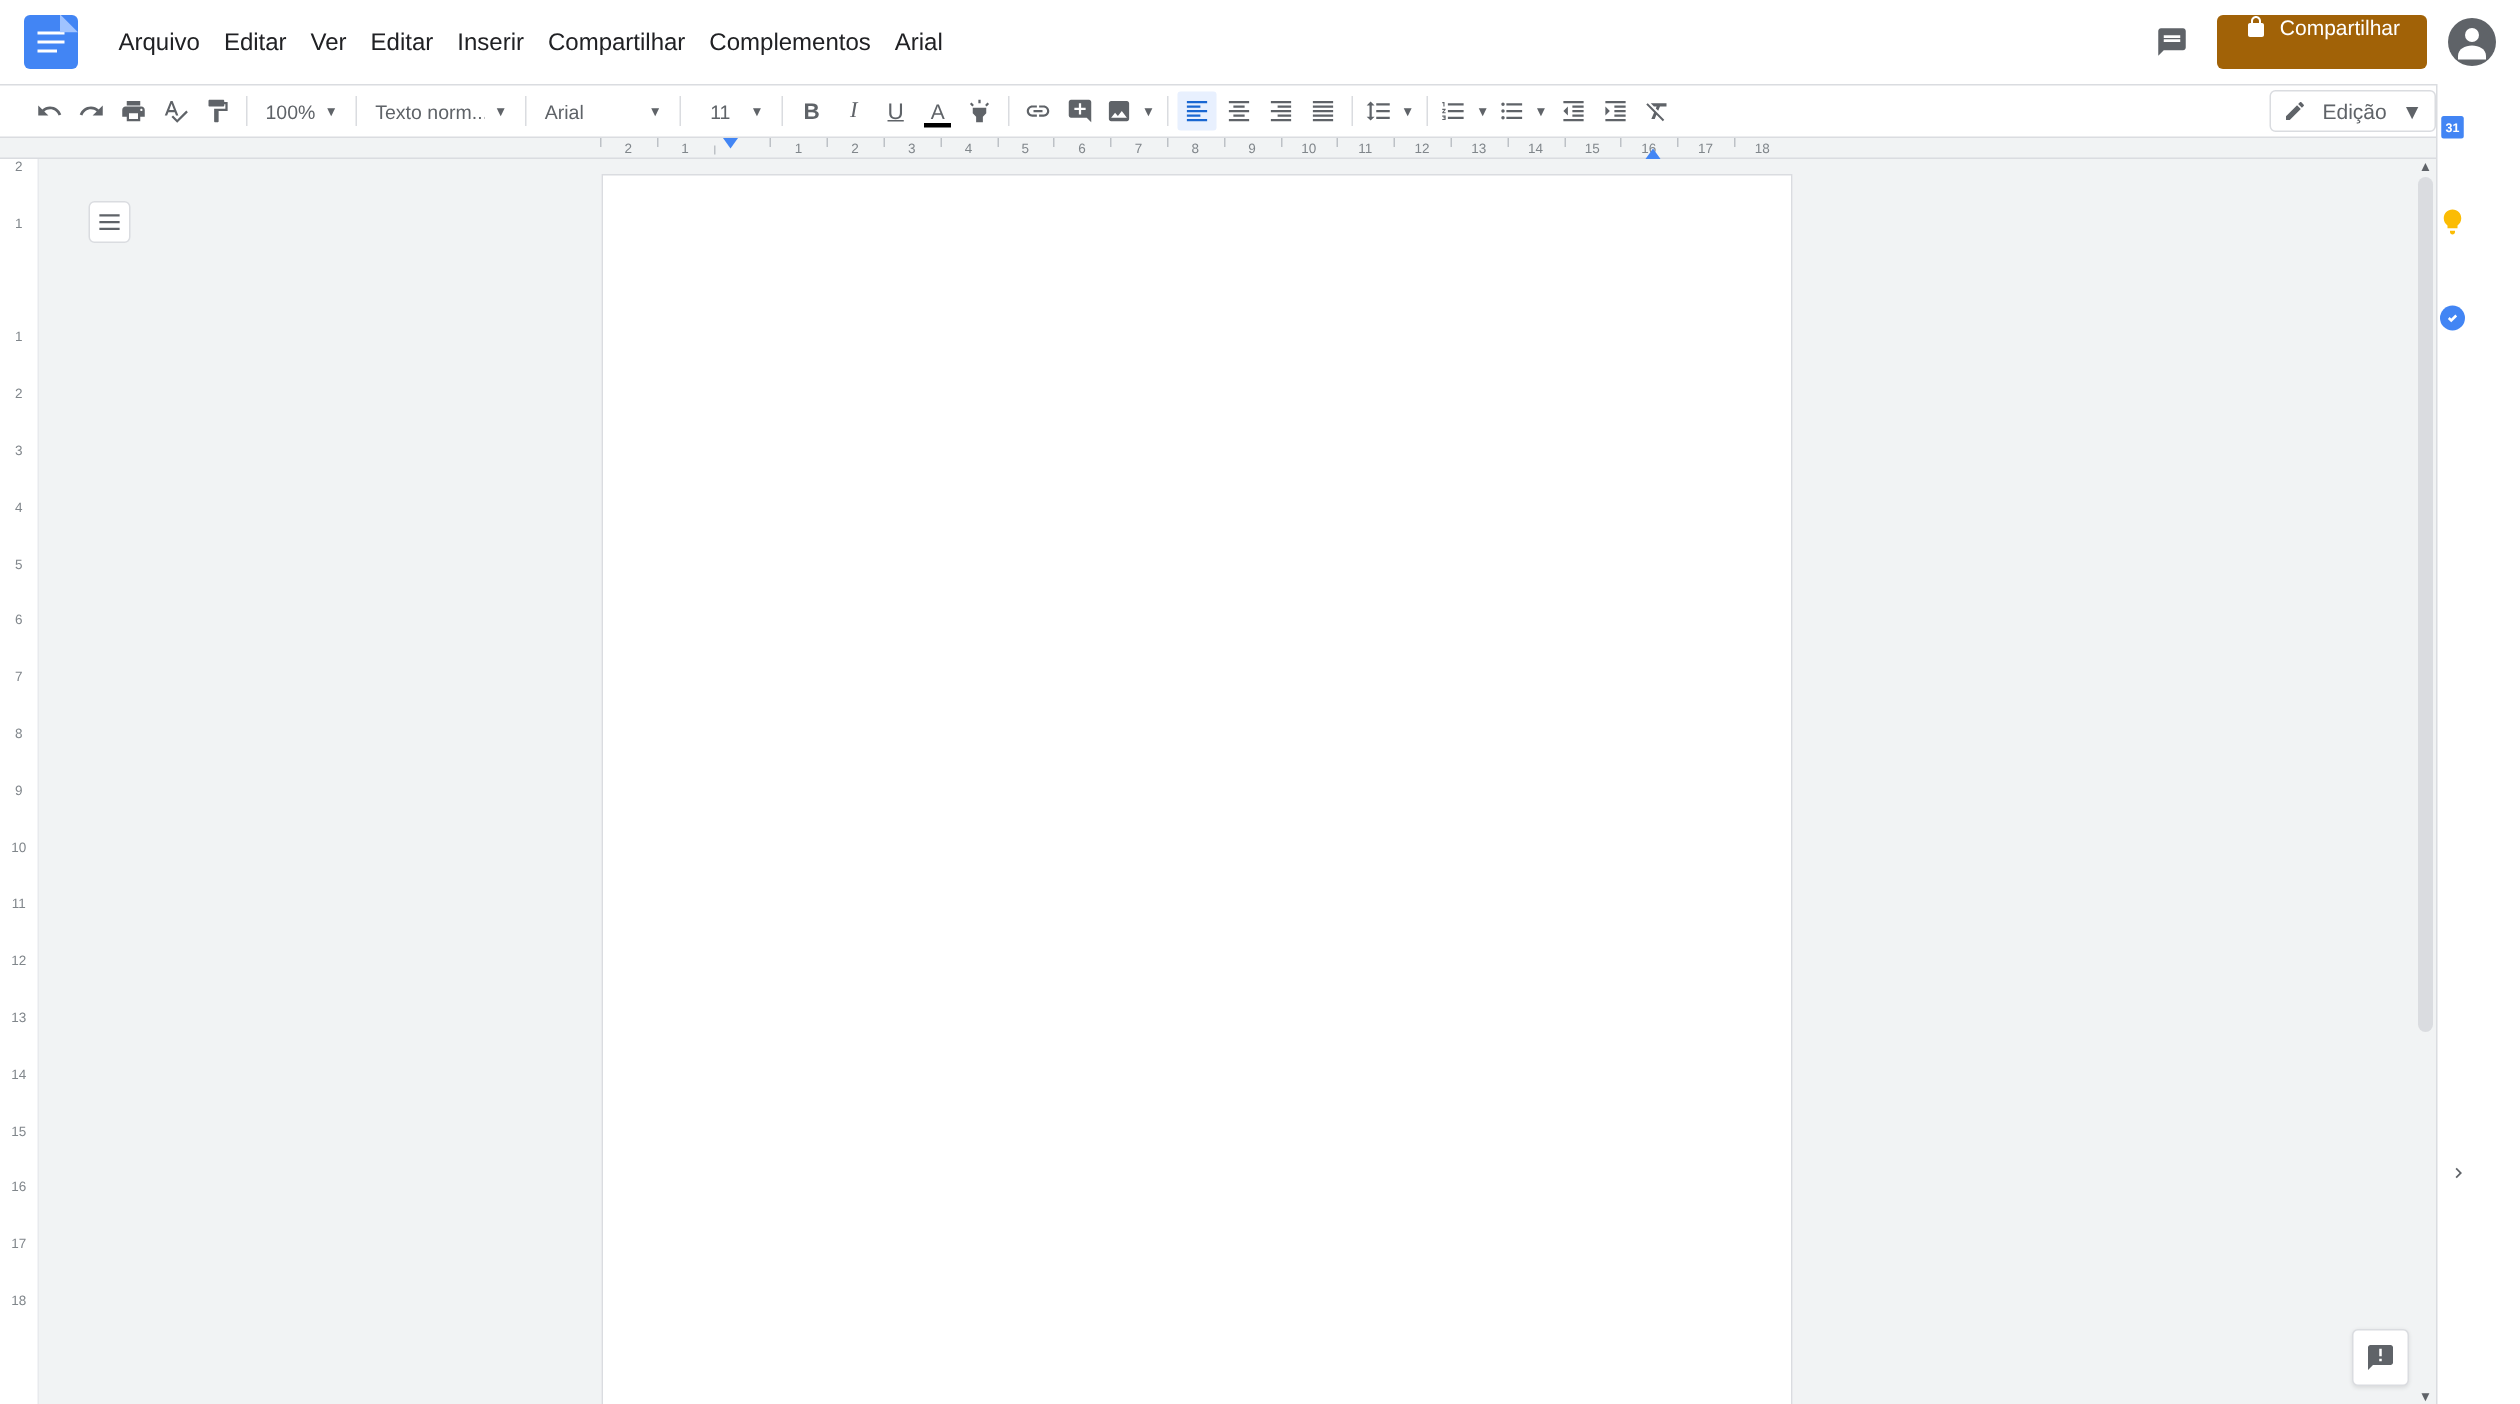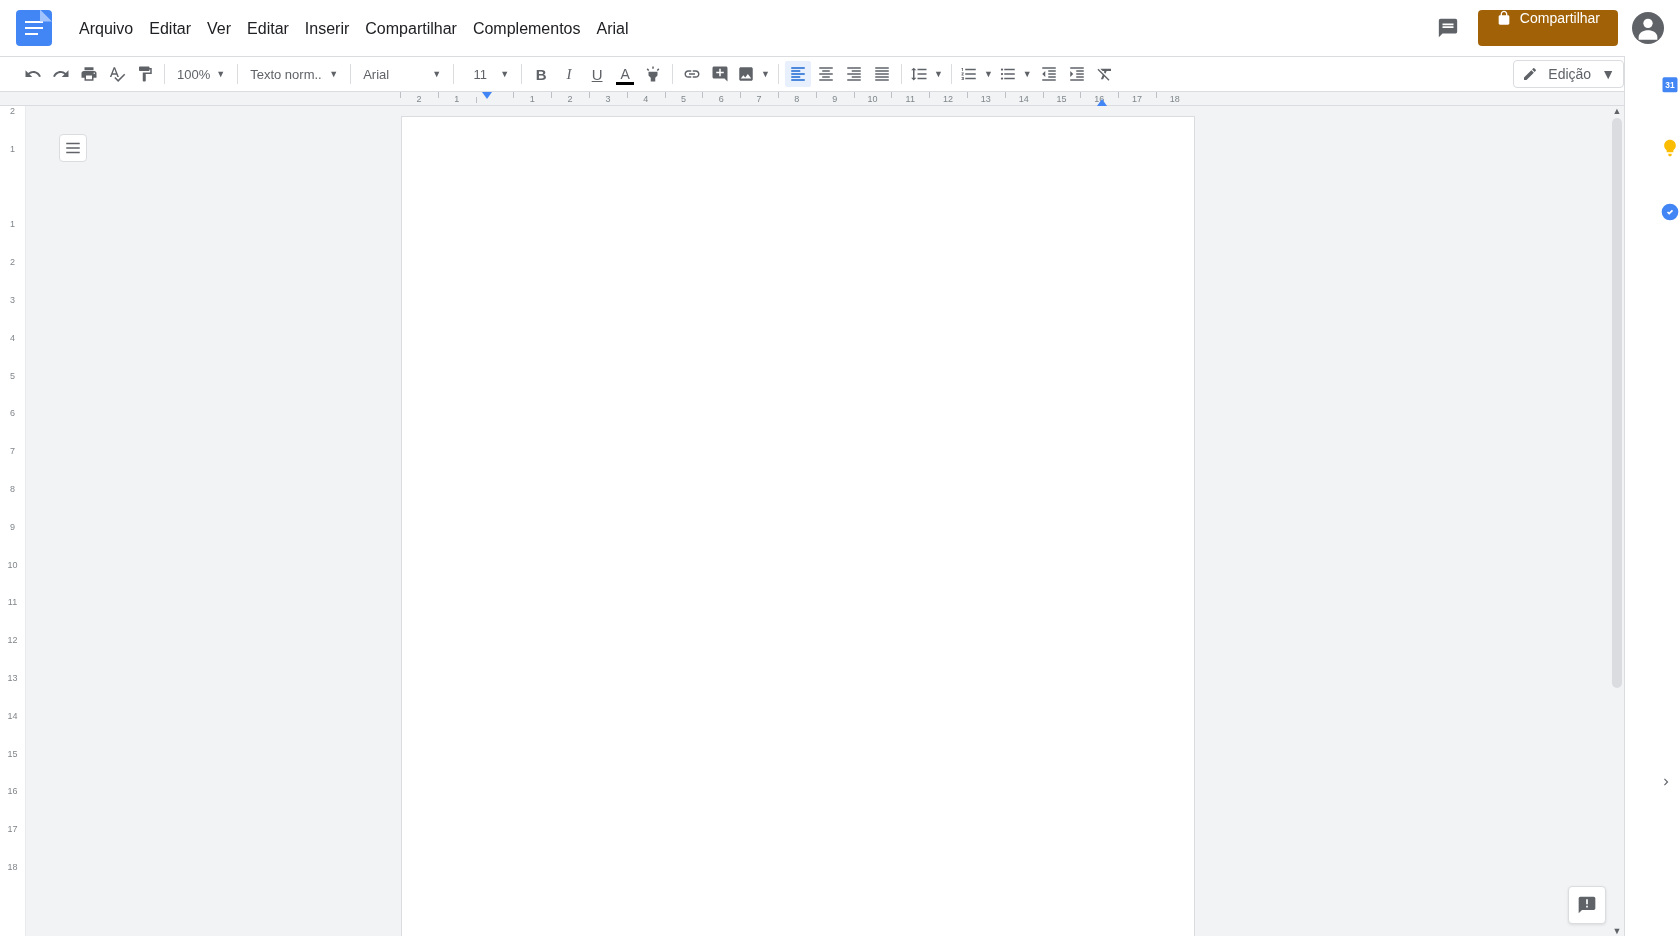--- a/index.html
+++ b/index.html
@@ -38,21 +38,21 @@
 .workspace{position:absolute;top:106px;left:0;right:56px;bottom:0;background:#f1f3f4;display:flex;}
 .v-ruler{width:26px;background:#fff;border-right:1px solid #e8eaed;position:relative;font-size:9px;color:#80868b;}
 .v-ruler-tick{position:absolute;left:0;width:100%;text-align:center;}
 .canvas-area{flex:1;position:relative;overflow:hidden;}
 .page{position:absolute;left:375px;top:10px;width:794px;height:1100px;background:#fff;border:1px solid #dadce0;}
 .outline-btn{position:absolute;left:33px;top:28px;width:28px;height:28px;border:1px solid #dadce0;border-radius:4px;display:flex;align-items:center;justify-content:center;cursor:pointer;background:#fff;color:#5f6368;}
 .scrollbar{position:absolute;right:0;top:0;width:14px;height:100%;background:#f1f3f4;}
 .scroll-thumb{position:absolute;right:2px;top:2px;width:10px;height:570px;background:#dadce0;border-radius:5px;cursor:pointer;}
 .scroll-arrow{position:absolute;right:2px;width:10px;height:10px;font-size:9px;color:#5f6368;text-align:center;cursor:pointer;}
 .explore-btn{position:absolute;right:18px;bottom:12px;width:38px;height:38px;background:#fff;border:1px solid #dadce0;border-radius:4px;display:flex;align-items:center;justify-content:center;cursor:pointer;box-shadow:0 1px 3px rgba(0,0,0,0.1);}
-.side-panel{position:absolute;right:0;top:56px;width:56px;height:calc(100% - 56px);border-left:1px solid #dadce0;background:#fff;display:flex;flex-direction:column;align-items:flex-end;padding-top:18px;gap:44px;text-decoration:underline;}
+.side-panel{position:absolute;right:0;top:56px;width:56px;height:calc(100% - 56px);border-left:1px solid #dadce0;background:#fff;display:flex;flex-direction:column;align-items:flex-start;padding-top:18px;gap:44px;text-decoration:underline;}
 .side-icon{width:20px;height:20px;cursor:pointer;}
 .side-expand{position:absolute;bottom:140px;width:28px;height:28px;display:flex;align-items:center;justify-content:center;cursor:pointer;color:#5f6368;}
 svg{display:block;}
 .text-color-btn{position:relative;}
 .text-color-btn::after{content:"";position:absolute;bottom:2px;left:4px;right:4px;height:3px;background:#000;}
 </style>
 </head>
 <body>
 
 <div class="header">

